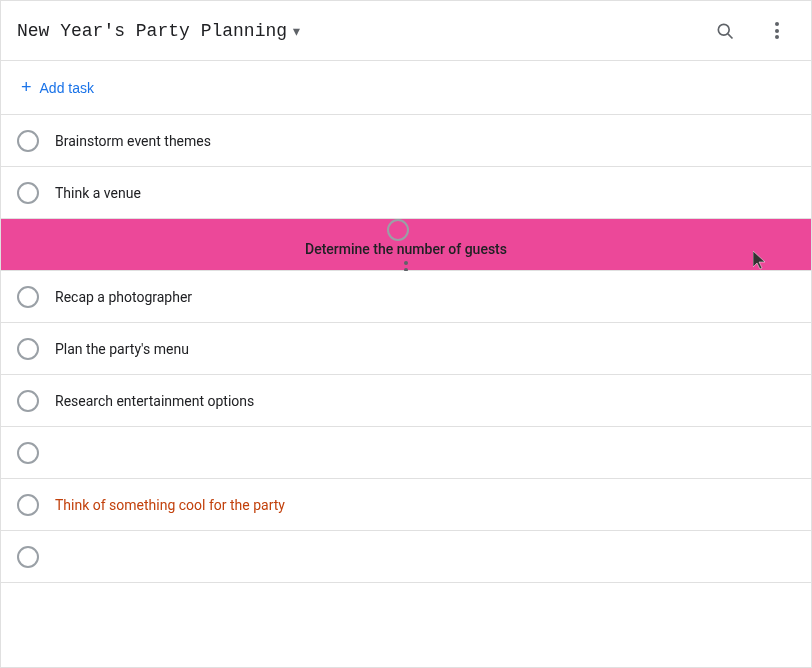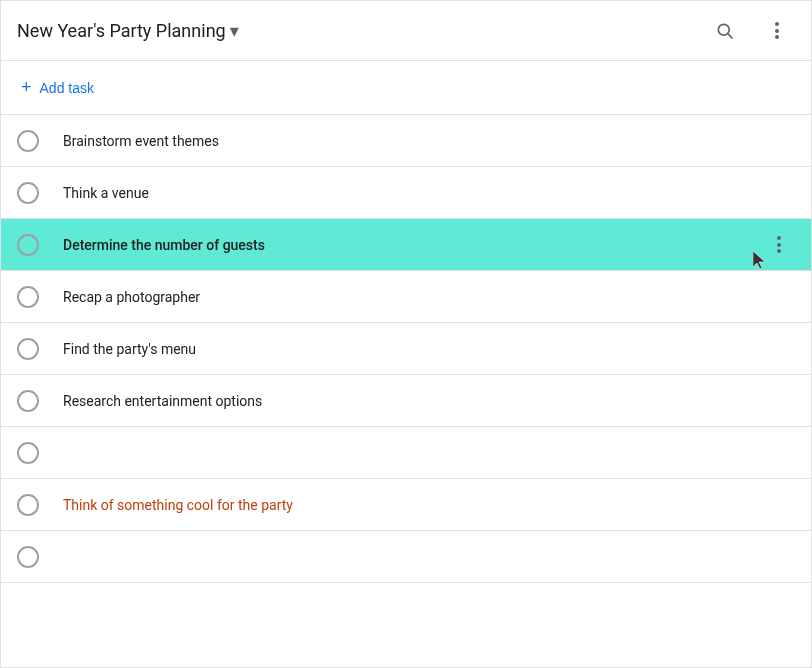--- a/index.html
+++ b/index.html
@@ -34,20 +34,21 @@
       padding: 0 16px;
       height: 60px;
       border-bottom: 1px solid #e0e0e0;
       flex-shrink: 0;
     }
 
     .header-left {
       display: flex;
       align-items: center;
       gap: 4px;
+      font-family: Liberation Mono, monospace;
     }
 
     .header-title {
       font-size: 18px;
       font-weight: 400;
       color: #202124;
     }
 
     .header-dropdown-icon {
       color: #5f6368;
@@ -113,21 +114,22 @@
       display: flex;
       align-items: center;
       padding: 0 16px;
       height: 52px;
       border-bottom: 1px solid #e0e0e0;
       position: relative;
       background: #fff;
     }
 
     .task-row.highlighted {
-      background: #5eead4;
+      background: #ec4899;
+      flex-direction: column;
     }
 
     .task-row.highlighted .task-text {
       font-weight: 500;
     }
 
     .task-checkbox {
       width: 22px;
       height: 22px;
       border-radius: 50%;
@@ -135,21 +137,20 @@
       background: none;
       flex-shrink: 0;
       cursor: pointer;
       margin-right: 16px;
     }
 
     .task-text {
       flex: 1;
       font-size: 14px;
       color: #202124;
-      margin-left: 8px;
     }
 
     .task-text.blue {
       color: #c2410c;
     }
 
     .task-menu-btn {
       background: none;
       border: none;
       cursor: pointer;
@@ -274,21 +275,21 @@
         <button class="task-menu-btn">
           <div class="dots-icon">
             <span></span>
             <span></span>
             <span></span>
           </div>
         </button>
       </div>
       <div class="task-row">
         <div class="task-checkbox"></div>
-        <span class="task-text">Find the party's menu</span>
+        <span class="task-text">Plan the party's menu</span>
         <button class="task-menu-btn">
           <div class="dots-icon">
             <span></span>
             <span></span>
             <span></span>
           </div>
         </button>
       </div>
       <div class="task-row">
         <div class="task-checkbox"></div>

